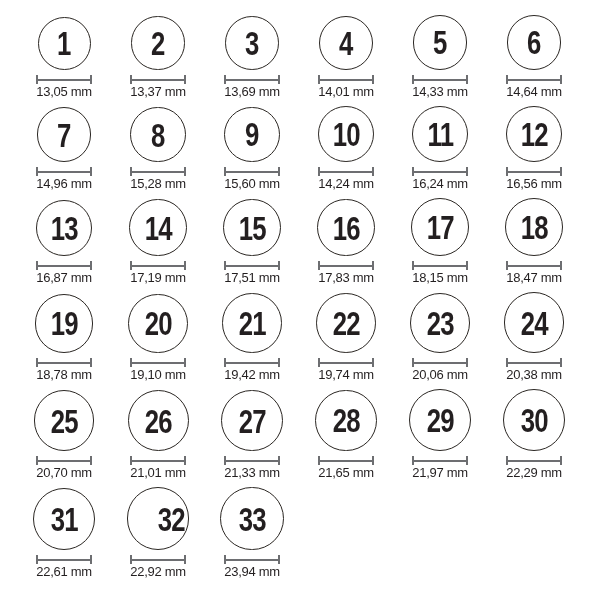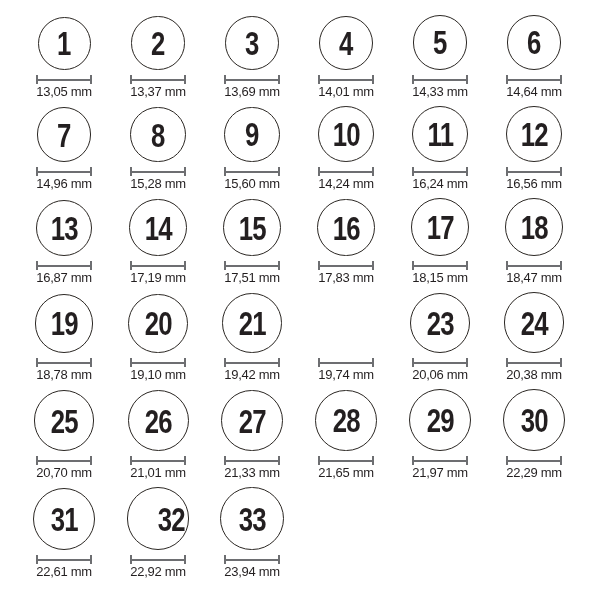--- a/index.html
+++ b/index.html
@@ -316,20 +316,23 @@
           <div class="num">21</div>
         </div>
         <div class="measure">
           <div class="tick-left"></div>
           <div class="bar"></div>
           <div class="tick-right"></div>
         </div>
         <div class="mlabel">19,42 mm</div>
       </div>
       <div class="cell">
+        <div class="ring" style="width: 59.7px; height: 59.7px;">
+          <div class="num">22</div>
+        </div>
         <div class="measure">
           <div class="tick-left"></div>
           <div class="bar"></div>
           <div class="tick-right"></div>
         </div>
         <div class="mlabel">19,74 mm</div>
       </div>
       <div class="cell">
         <div class="ring" style="width: 60px; height: 60px;">
           <div class="num">23</div>

